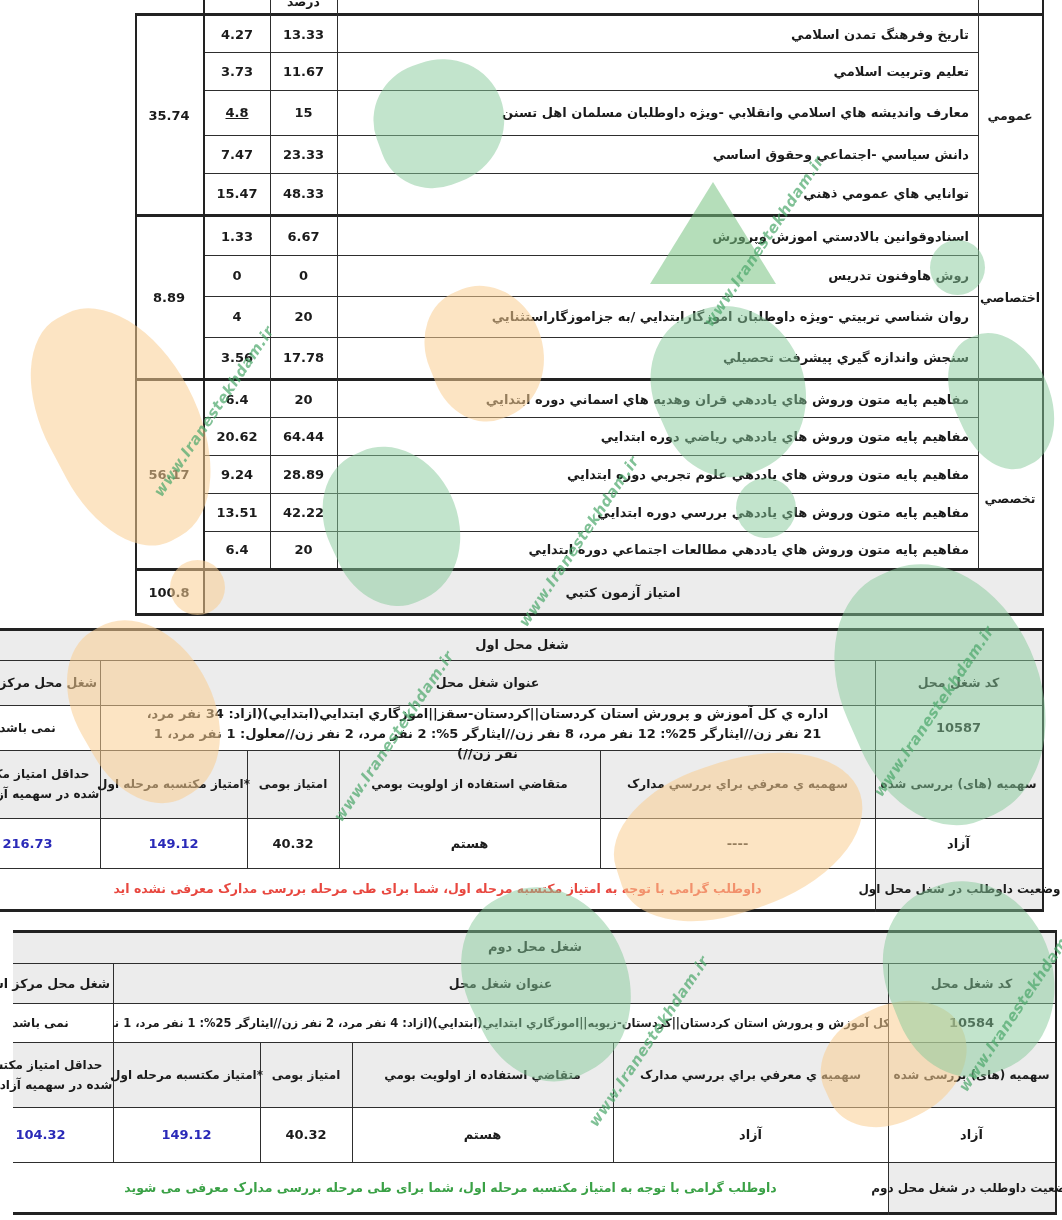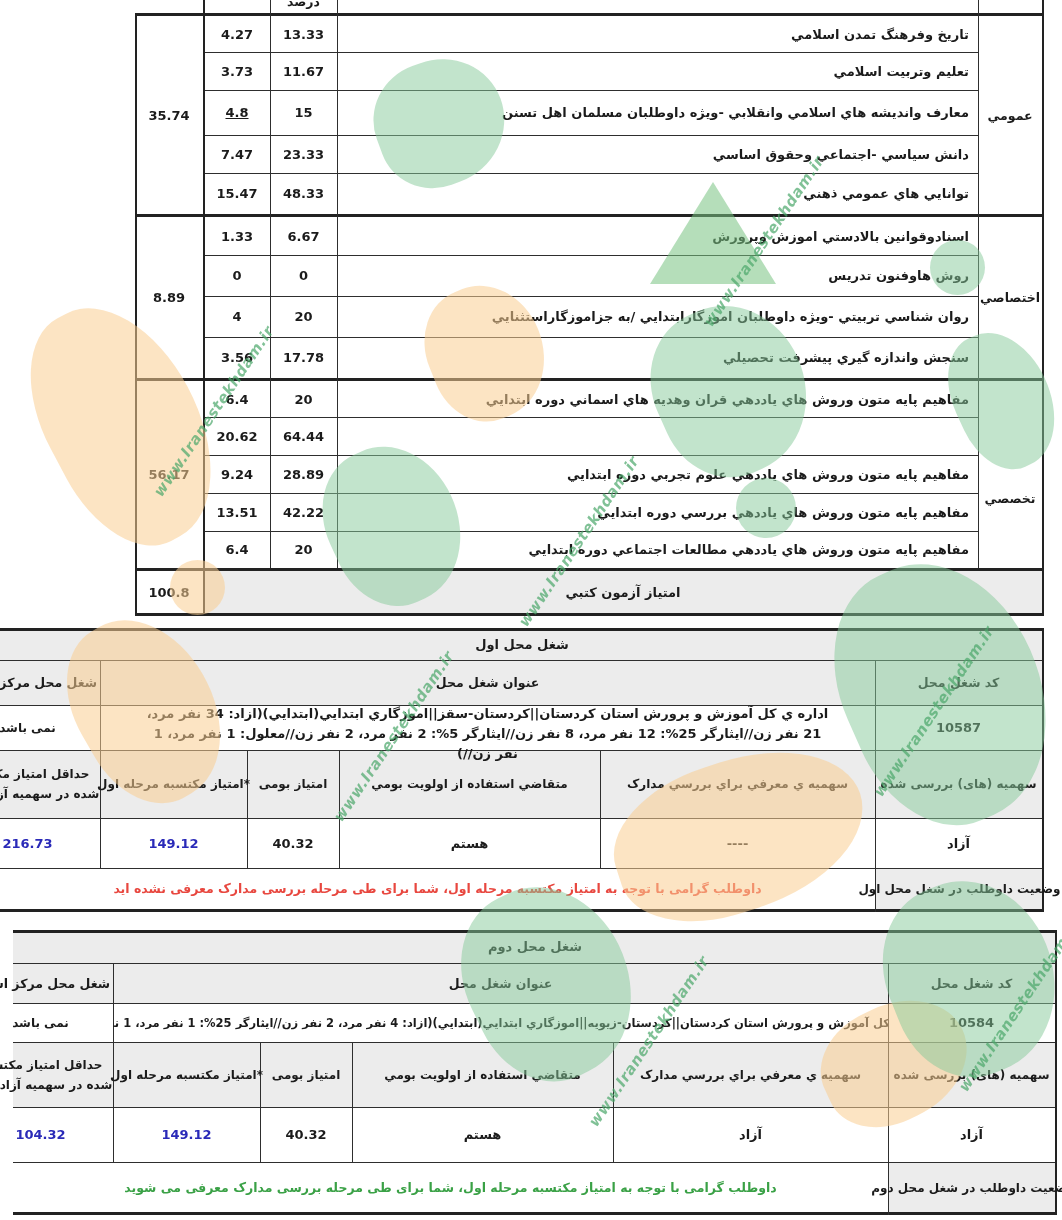--- a/index.html
+++ b/index.html
@@ -111,20 +111,21 @@
     <div class="c sub" style="left:202px;top:296px;width:641px;height:41px;">روان شناسي تربيتي -ويژه داوطلبان اموزگارابتدايي /به جزاموزگاراستثنايي</div>
     <div class="c" style="left:69px;top:337px;width:66px;height:41px;">3.56</div>
     <div class="c" style="left:135px;top:337px;width:67px;height:41px;">17.78</div>
     <div class="c sub" style="left:202px;top:337px;width:641px;height:41px;">سنجش واندازه گيري پيشرفت تحصيلي</div>
 
     <div class="c" style="left:69px;top:381px;width:66px;height:36px;">6.4</div>
     <div class="c" style="left:135px;top:381px;width:67px;height:36px;">20</div>
     <div class="c sub" style="left:202px;top:381px;width:641px;height:36px;">مفاهيم پايه متون وروش هاي ياددهي قران وهديه هاي اسماني دوره ابتدايي</div>
     <div class="c" style="left:69px;top:417px;width:66px;height:38px;">20.62</div>
     <div class="c" style="left:135px;top:417px;width:67px;height:38px;">64.44</div>
+    <div class="c sub" style="left:202px;top:417px;width:641px;height:38px;">مفاهيم پايه متون وروش هاي ياددهي رياضي دوره ابتدايي</div>
     <div class="c" style="left:69px;top:455px;width:66px;height:38px;">9.24</div>
     <div class="c" style="left:135px;top:455px;width:67px;height:38px;">28.89</div>
     <div class="c sub" style="left:202px;top:455px;width:641px;height:38px;">مفاهيم پايه متون وروش هاي ياددهي علوم تجربي دوره ابتدايي</div>
     <div class="c" style="left:69px;top:493px;width:66px;height:38px;">13.51</div>
     <div class="c" style="left:135px;top:493px;width:67px;height:38px;">42.22</div>
     <div class="c sub" style="left:202px;top:493px;width:641px;height:38px;">مفاهيم پايه متون وروش هاي ياددهي بررسي دوره ابتدايي</div>
     <div class="c" style="left:69px;top:531px;width:66px;height:37px;">6.4</div>
     <div class="c" style="left:135px;top:531px;width:67px;height:37px;">20</div>
     <div class="c sub" style="left:202px;top:531px;width:641px;height:37px;">مفاهيم پايه متون وروش هاي ياددهي مطالعات اجتماعي دوره ابتدايي</div>
 

